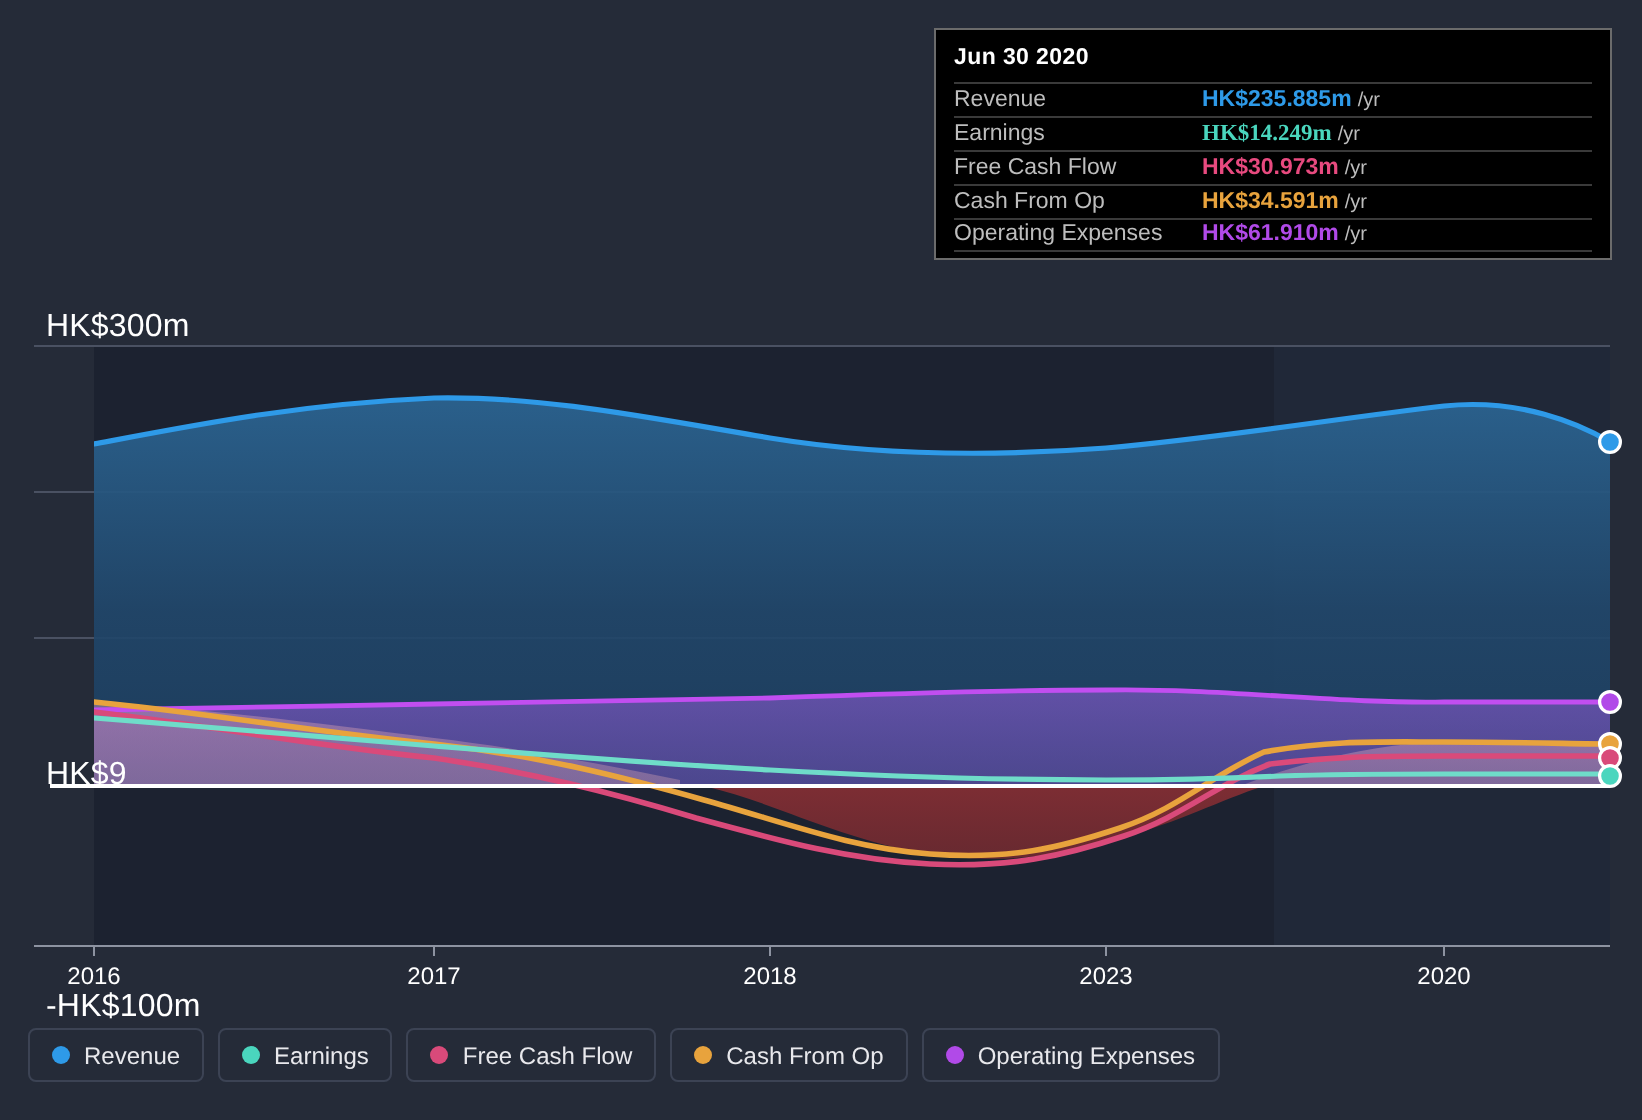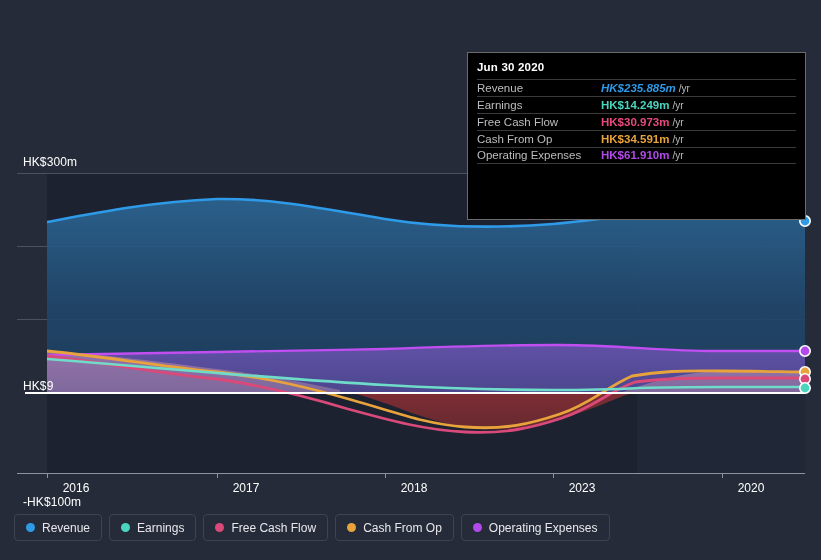--- a/index.html
+++ b/index.html
@@ -11,46 +11,44 @@
   }
   #root { position: relative; width: 821px; height: 560px; background: #252b38; }
 
   
   #chart-svg { position: absolute; left: 0; top: 0; width: 821px; height: 500px; display: block; }
 
   
   .axis-label {
     position: absolute;
     color: #ffffff;
-    font-size: 12px;
+    font-size: 16px;
     letter-spacing: .1px;
     white-space: nowrap;
     font-family: "Liberation Sans", sans-serif;
   }
   .x-label {
     position: absolute;
     color: #ffffff;
     font-size: 12px;
     white-space: nowrap;
     transform: translateX(-50%);
     font-family: "Liberation Sans", sans-serif;
-    margin-left: 29px;
   }
 
   
   #tooltip {
     position: absolute;
     left: 467px; top: 14px;
-    width: 339px; height: 168px;
+    width: 339px; height: 116px;
     background: #000000;
     border: 1px solid #6b6b6b;
     padding: 7px 9px 0 9px;
     font-size: 11.5px;
     color: #d9d9d9;
-    margin-top: 38px;
   }
   #tooltip .tt-title {
     color: #ffffff;
     font-weight: bold;
     font-size: 11.5px;
     padding: 1px 0 6px 0;
     letter-spacing: .2px;
   }
   #tooltip .tt-row {
     display: flex;
@@ -196,27 +194,27 @@
   <div class="x-label" style="left:217px; top:481px;">2017</div>
   <div class="x-label" style="left:385px; top:481px;">2018</div>
   <div class="x-label" style="left:553px; top:481px;">2023</div>
   <div class="x-label" style="left:722px; top:481px;">2020</div>
 
   <div id="tooltip">
     <div class="tt-title">Jun 30 2020</div>
 
     <div class="tt-row">
       <span class="tt-name">Revenue</span>
-      <span class="tt-val" style="color:#2e9ae8;font-style:italic;">HK$235.885m</span>
+      <span class="tt-val" style="color:#2e9ae8;">HK$235.885m</span>
       <span class="tt-unit">/yr</span>
     </div>
 
     <div class="tt-row">
       <span class="tt-name">Earnings</span>
-      <span class="tt-val" style="color:#4ad6be;">HK$14.249m</span>
+      <span class="tt-val" style="color:#4ad6be;font-family:Liberation Serif, serif;">HK$14.249m</span>
       <span class="tt-unit">/yr</span>
     </div>
 
 
     <div class="tt-row">
       <span class="tt-name">Free Cash Flow</span>
       <span class="tt-val" style="color:#e84a7f;">HK$30.973m</span>
       <span class="tt-unit">/yr</span>
     </div>
 

